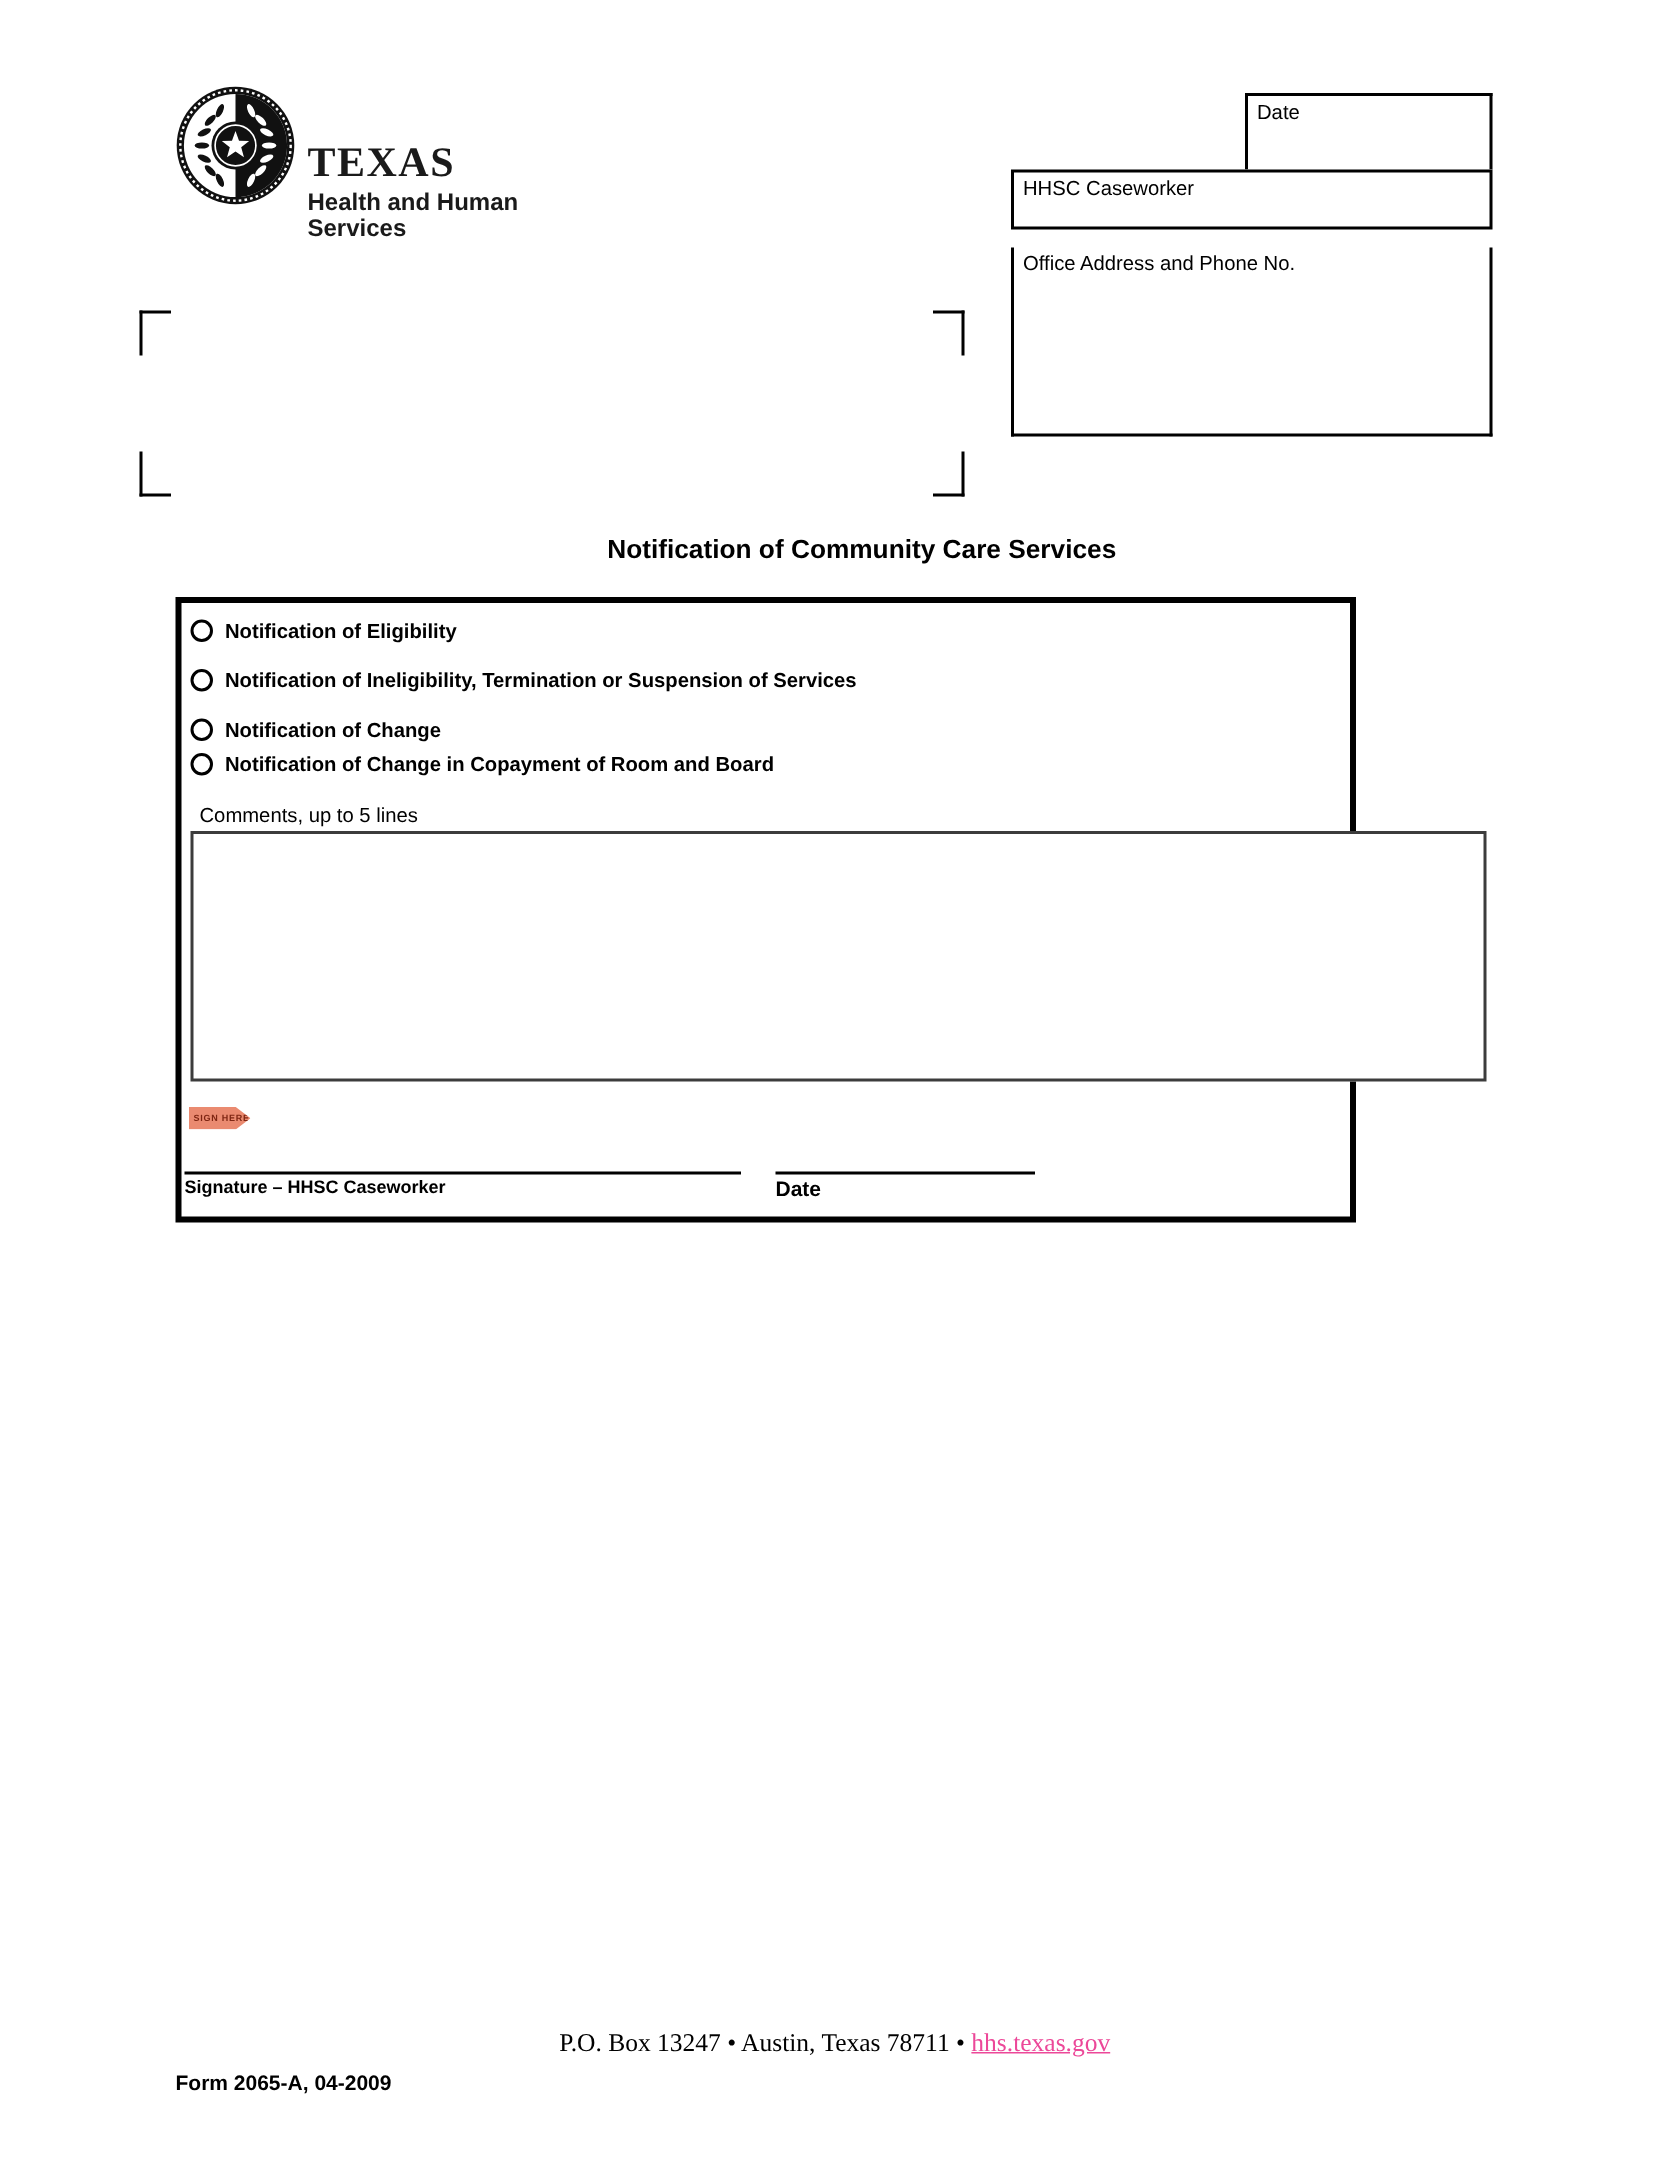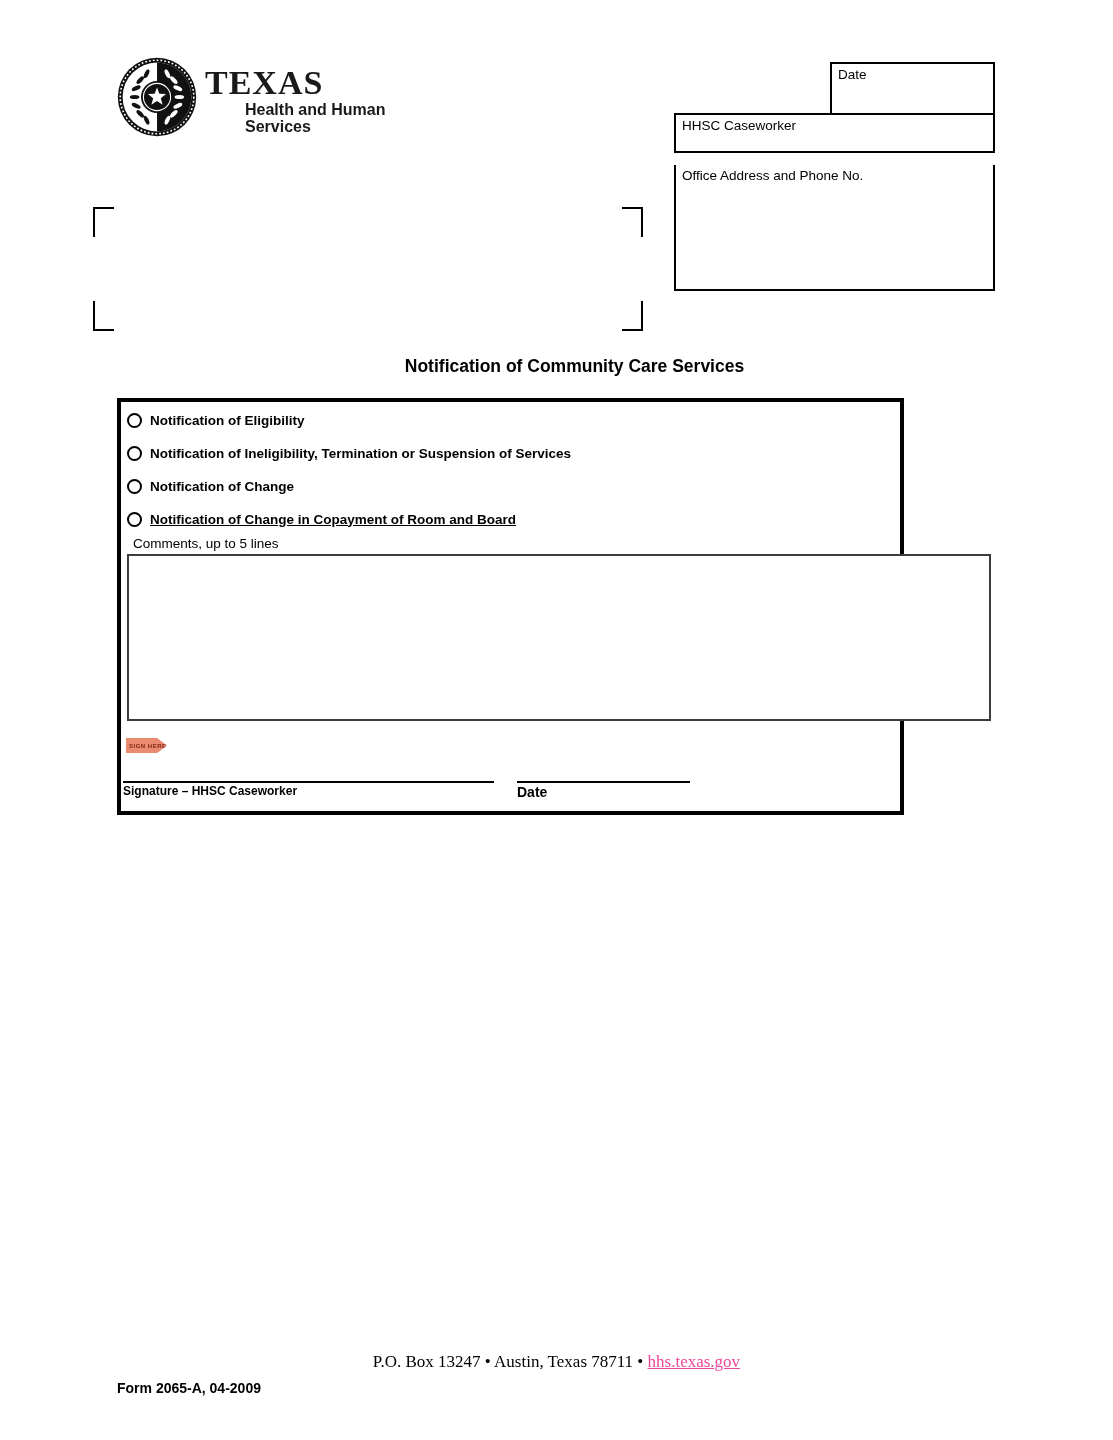--- a/index.html
+++ b/index.html
@@ -12,25 +12,25 @@
     font-family: "Liberation Sans", sans-serif;
     color: #000;
     overflow: hidden;
   }
 
   
   .seal { position: absolute; left: 117px; top: 57px; width: 80px; height: 80px; }
   .logo-text { position: absolute; left: 205px; top: 66px; }
   .logo-brand {
     font-family: "Liberation Serif", serif;
-    font-size: 34px; font-weight: 600; letter-spacing: 1px; line-height: 34px; color: #1a1a1a;
+    font-size: 28px; font-weight: 600; letter-spacing: 1px; line-height: 34px; color: #1a1a1a; margin-top: 26px;
   }
   .logo-sub {
     font-family: "Liberation Sans", sans-serif;
-    font-size: 16px; font-weight: bold; line-height: 16.5px; color: #1a1a1a; margin-top: 2px; margin-left: 40px;
+    font-size: 16px; font-weight: bold; line-height: 16.5px; color: #1a1a1a; margin-top: 2px;
   }
 
   
   .hdr-box { position: absolute; border: 2px solid #000; background: #fff; padding: 3px 6px; font-size: 13.5px; }
   .box-date { left: 830px; top: 62px; width: 165px; height: 51px; border-bottom: none; }
   .box-caseworker { left: 674px; top: 113px; width: 321px; height: 40px; }
   .box-office { left: 674px; top: 165px; width: 321px; height: 126px; border-top: none; }
 
   
   .corner { position: absolute; width: 21px; height: 30px; }
@@ -47,21 +47,21 @@
 
   
   .main-box {
     position: absolute; left: 117px; top: 398px; width: 787px; height: 417px;
     border: 4px solid #000; background: #fff;
   }
   .radio-row { position: absolute; left: 6px; display: flex; align-items: center; gap: 8px; height: 22px; }
   .radio-row.r0 { top: 7px; }
   .radio-row.r1 { top: 40px; }
   .radio-row.r2 { top: 73px; }
-  .radio-row.r3 { top: 106px; text-decoration: underline; }
+  .radio-row.r3 { top: 96px; }
   .radio-circle {
     width: 15px; height: 15px; border: 2px solid #000; border-radius: 50%;
     background: #fff; flex: 0 0 15px; cursor: pointer;
   }
   .radio-label { font-size: 13.5px; font-weight: bold; white-space: nowrap; }
 
   .comments-label { position: absolute; left: 12px; top: 134px; font-size: 13.5px; }
   .comments-area {
     position: absolute; left: 6px; top: 152px; width: 864px; height: 167px;
     border: 2px solid #3c3c3c; background: #fff; resize: none;

